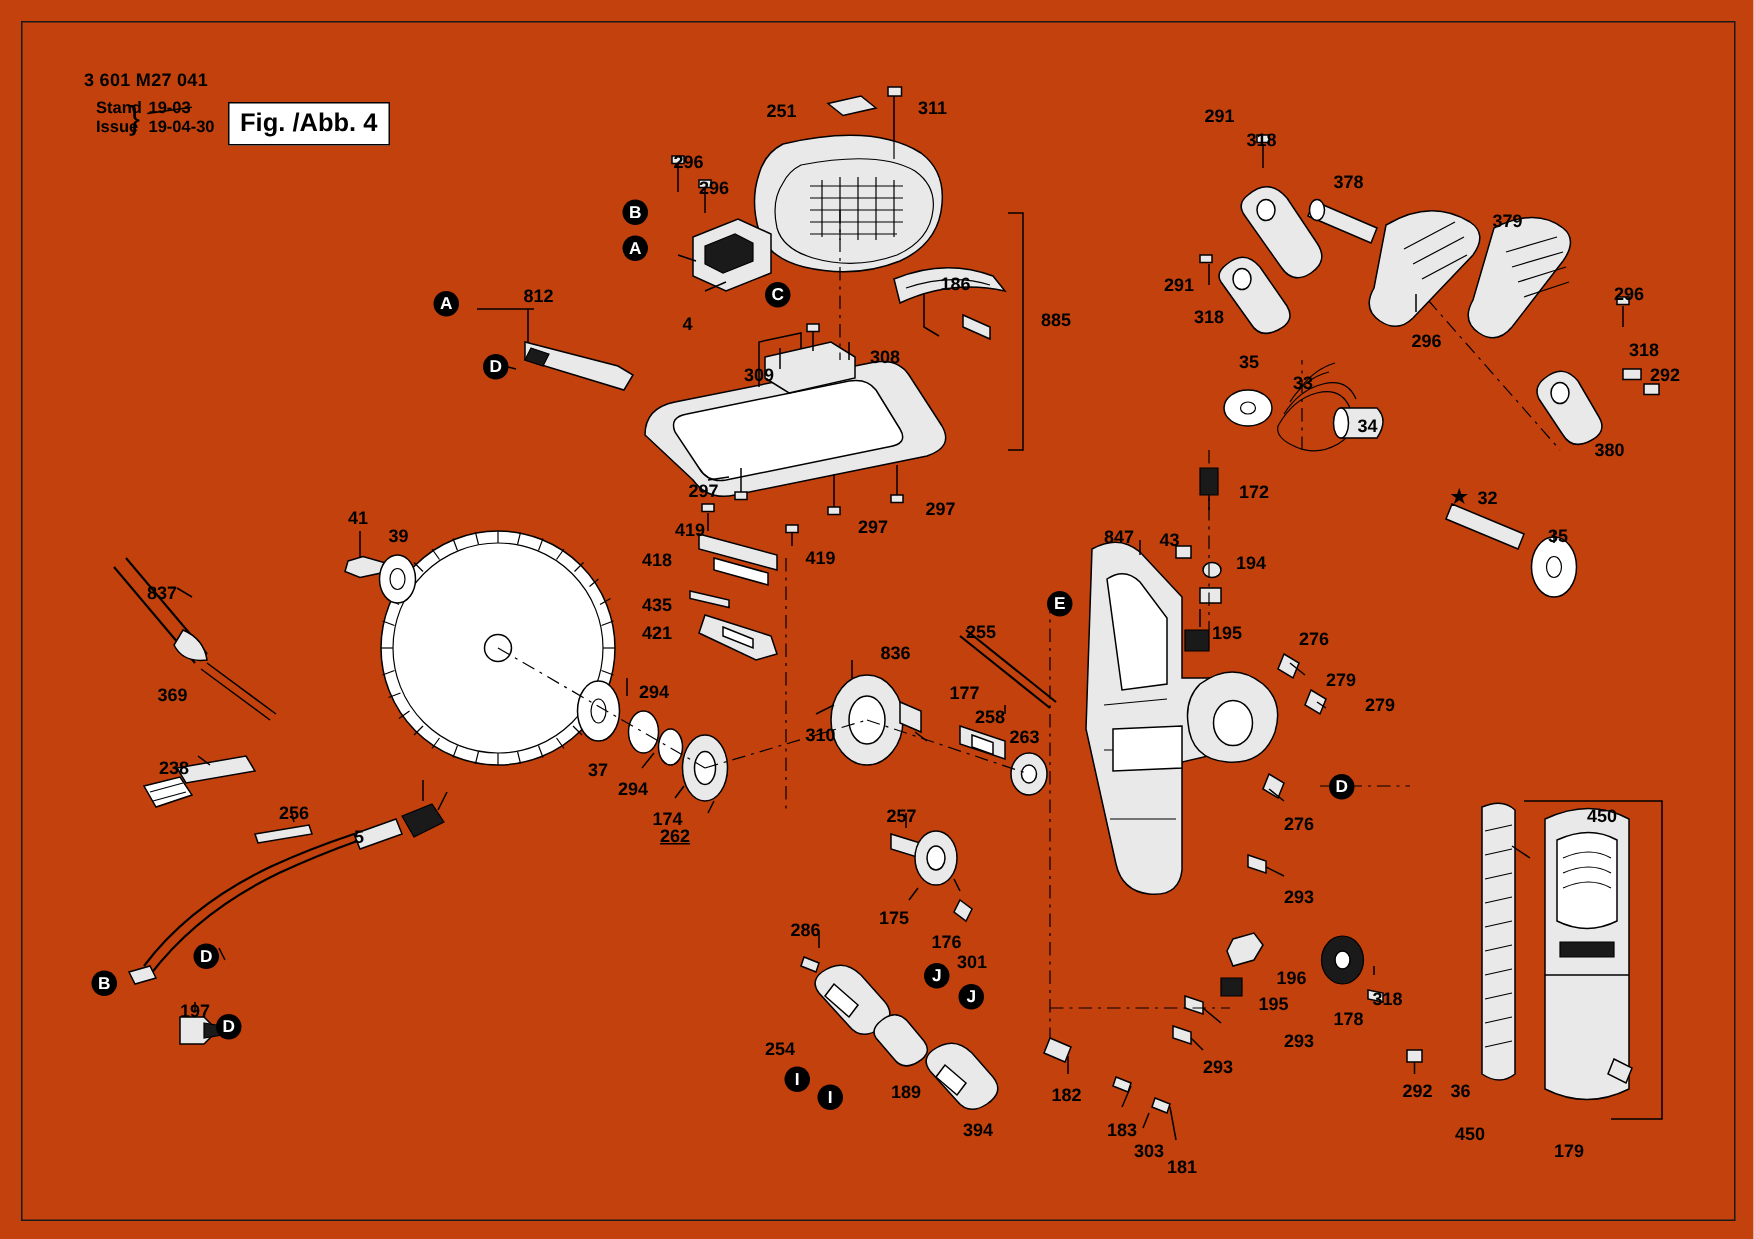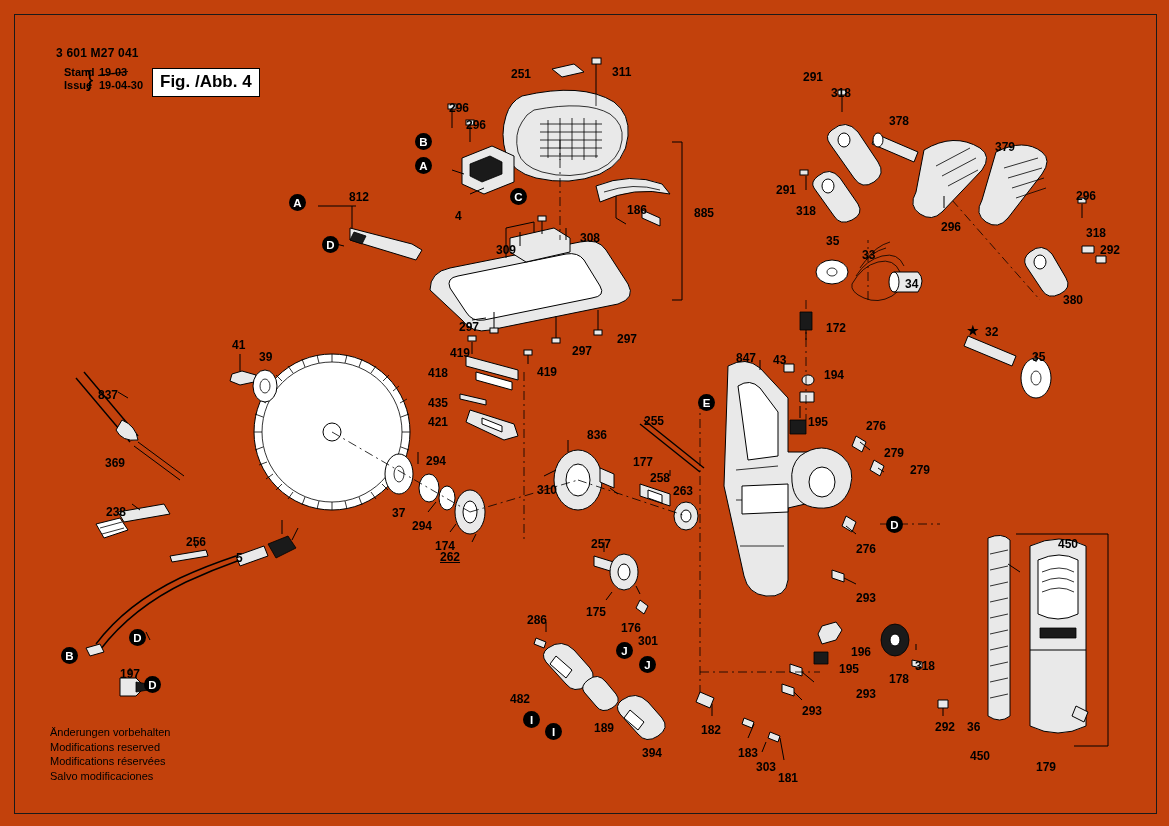--- a/index.html
+++ b/index.html
@@ -47,26 +47,20 @@
       </div>
   </div>
   <div class="brace">}</div>
   <div class="dates">
     <div><span class="strike">19-03</span></div>
     <div><span>19-04-30</span></div>
   </div>
 
   <div class="figbox">Fig. /Abb. 4</div>
 
-  <div class="footer">
-    <div>Änderungen vorbehalten</div>
-    <div>Modifications reserved</div>
-    <div>Modifications réservées</div>
-    <div>Salvo modificaciones</div>
-  </div>
 
   <svg class="art" viewBox="0 0 1169 826">
 
     <path class="fillg" d="M552 69 l22 -5 l10 8 l-22 5 z"></path>
 
     <path class="ln" d="M596 62 l0 18"></path>
     <rect class="fillg" x="592" y="58" width="9" height="6"></rect>
     <path class="ln" d="M596 80 l0 14"></path>
 
     <path class="fillg" d="M522 96 q60 -14 92 6 q16 12 14 34 q-2 26 -28 38 q-30 12 -64 4 q-24 -6 -30 -24 q-6 -20 0 -38 q4 -14 16 -20 z"></path>
@@ -388,21 +382,21 @@
   </svg>
 
   <div class="num" style="left:511px;top:67px;">251</div>
   <div class="num" style="left:612px;top:65px;">311</div>
   <div class="num" style="left:803px;top:70px;">291</div>
   <div class="num" style="left:831px;top:86px;">318</div>
   <div class="num" style="left:889px;top:114px;">378</div>
   <div class="num" style="left:995px;top:140px;">379</div>
   <div class="num" style="left:449px;top:101px;">296</div>
   <div class="num" style="left:466px;top:118px;">296</div>
-  <div class="num" style="left:627px;top:182px;margin-top:21px;">186</div>
+  <div class="num" style="left:627px;top:182px;">186</div>
   <div class="num" style="left:694px;top:206px;">885</div>
   <div class="num" style="left:776px;top:183px;">291</div>
   <div class="num" style="left:796px;top:204px;">318</div>
   <div class="num" style="left:941px;top:220px;">296</div>
   <div class="num" style="left:1076px;top:189px;">296</div>
   <div class="num" style="left:1086px;top:226px;">318</div>
   <div class="num" style="left:1100px;top:243px;">292</div>
   <div class="num" style="left:455px;top:209px;">4</div>
   <div class="num" style="left:349px;top:190px;">812</div>
   <div class="num" style="left:580px;top:231px;">308</div>
@@ -456,21 +450,21 @@
   <div class="num" style="left:638px;top:634px;">301</div>
   <div class="num" style="left:856px;top:591px;">293</div>
   <div class="num" style="left:527px;top:613px;">286</div>
   <div class="num" style="left:851px;top:645px;">196</div>
   <div class="num" style="left:839px;top:662px;">195</div>
   <div class="num" style="left:889px;top:672px;">178</div>
   <div class="num" style="left:915px;top:659px;">318</div>
   <div class="num" style="left:120px;top:667px;">197</div>
   <div class="num" style="left:856px;top:687px;">293</div>
   <div class="num" style="left:802px;top:704px;">293</div>
-  <div class="num" style="left:510px;top:692px;">482</div>
+  <div class="num" style="left:510px;top:692px;">254</div>
   <div class="num" style="left:594px;top:721px;">189</div>
   <div class="num" style="left:701px;top:723px;">182</div>
   <div class="num" style="left:935px;top:720px;">292</div>
   <div class="num" style="left:967px;top:720px;">36</div>
   <div class="num" style="left:642px;top:746px;">394</div>
   <div class="num" style="left:738px;top:746px;">183</div>
   <div class="num" style="left:756px;top:740px;margin-top:20px;">303</div>
   <div class="num" style="left:778px;top:771px;">181</div>
   <div class="num" style="left:970px;top:749px;">450</div>
   <div class="num" style="left:1036px;top:760px;">179</div>

